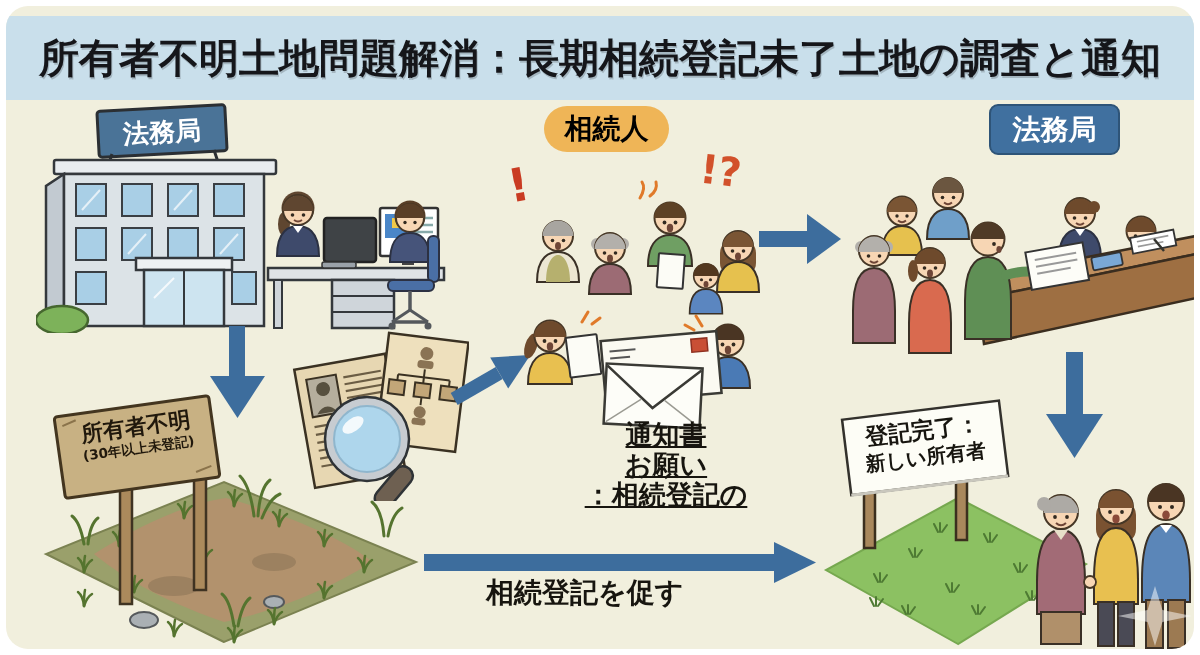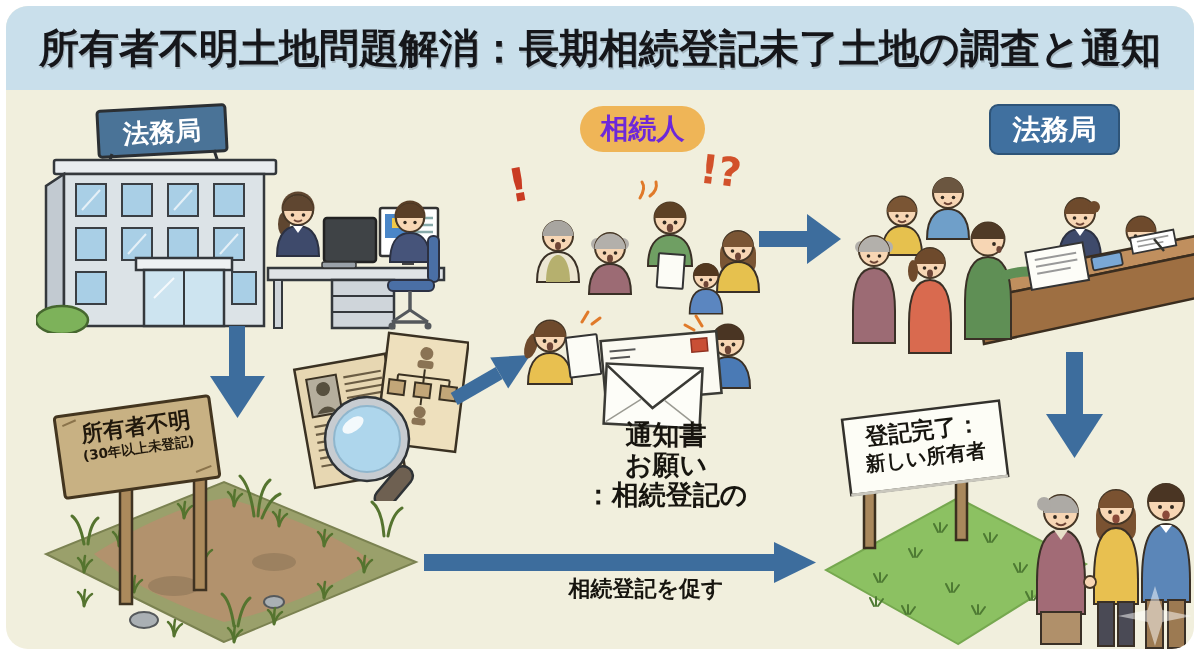--- a/index.html
+++ b/index.html
@@ -1,45 +1,45 @@
 <!DOCTYPE html>
 <html><head>
 <meta charset="utf-8">
 <style>
   html,body{margin:0;padding:0;background:#ffffff;}
   .page{position:relative;width:1200px;height:655px;background:#ffffff;overflow:hidden;
         font-family:"DejaVu Sans","Liberation Sans",sans-serif;}
   .canvas{position:absolute;left:6px;top:6px;width:1188px;height:643px;background:#f1efdd;
           border-radius:22px;overflow:hidden;}
-  .titlebar{position:absolute;left:0;top:0;width:100%;height:84px;background:#c9dfeb;
+  .titlebar{position:absolute;left:0;top:10px;width:100%;height:84px;background:#c9dfeb;
             display:flex;align-items:center;justify-content:center;}
   .title{font-size:40px;font-weight:900;color:#15161a;letter-spacing:0px;white-space:nowrap;
          text-shadow:1px 2px 0 rgba(0,0,0,0.18);}
   .scene{position:absolute;}
   .scene svg{display:block;}
-  .badge-heirs{position:absolute;left:574px;top:100px;width:125px;height:46px;background:#efb557;
+  .badge-heirs{position:absolute;left:538px;top:100px;width:125px;height:46px;background:#efb557;
                border-radius:24px;display:flex;align-items:center;justify-content:center;
-               font-size:28px;font-weight:900;color:#6d28d9;}
+               font-size:28px;font-weight:900;color:#000000;}
   .badge-homu{position:absolute;left:983px;top:98px;width:127px;height:47px;background:#40709f;
               border:2px solid #2e5478;border-radius:9px;display:flex;align-items:center;justify-content:center;
               font-size:28px;font-weight:900;color:#ffffff;}
   .bldg-sign-label{position:absolute;left:62px;top:14px;width:128px;height:40px;line-height:40px;
                    text-align:center;font-size:26px;font-weight:800;color:#ffffff;transform:rotate(-3deg);}
   .wood-sign-text{position:absolute;left:37px;top:28px;width:152px;transform:rotate(-8deg);
                   text-align:center;color:#20180c;}
   .wood-sign-text .l1{font-size:22px;font-weight:900;line-height:1.2;}
   .wood-sign-text .l2{font-size:13.5px;font-weight:800;line-height:1.3;}
   .reg-sign-text{position:absolute;left:12px;top:20px;width:152px;transform:rotate(-7deg);
                  text-align:center;color:#17150f;}
   .reg-sign-text .l1{font-size:23px;font-weight:900;line-height:1.25;}
   .reg-sign-text .l2{font-size:20px;font-weight:900;line-height:1.25;}
   .notice-text{position:absolute;left:538px;top:414px;width:244px;text-align:center;color:#17150f;}
-  .notice-text div{font-size:27px;font-weight:800;line-height:1.12;}
-  .flow-label{position:absolute;left:480px;top:568px;width:320px;text-align:center;
-              font-size:22px;font-weight:800;color:#17150f;}
+  .notice-text div{font-size:27px;font-weight:800;line-height:1.12;text-decoration:underline;}
+  .flow-label{position:absolute;left:480px;top:568px;width:320px;text-align:left;
+              font-size:28px;font-weight:800;color:#17150f;}
   .mark{position:absolute;font-weight:900;}
   .mark-exclaim{left:502px;top:152px;font-size:46px;color:#c93b22;transform:rotate(-10deg);}
   .mark-interrobang{left:694px;top:142px;font-size:40px;color:#d2512b;transform:rotate(7deg);}
   .watermark{position:absolute;left:1112px;top:580px;width:74px;height:60px;background:rgba(255,255,255,0.5);
              clip-path:polygon(50% 0,60% 40%,100% 50%,60% 60%,50% 100%,40% 60%,0 50%,40% 40%);}
 </style>
 </head>
 <body>
 
 <div class="page">

